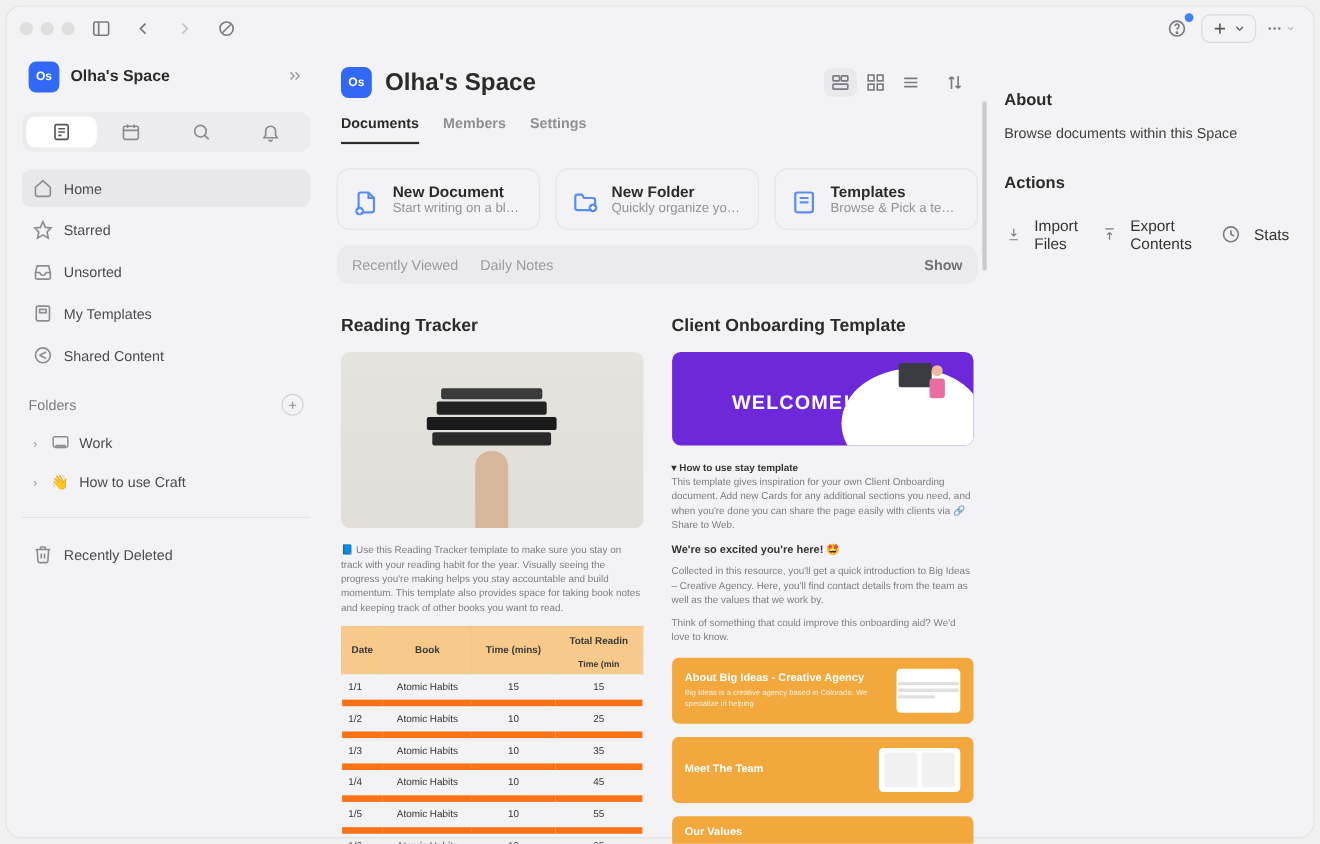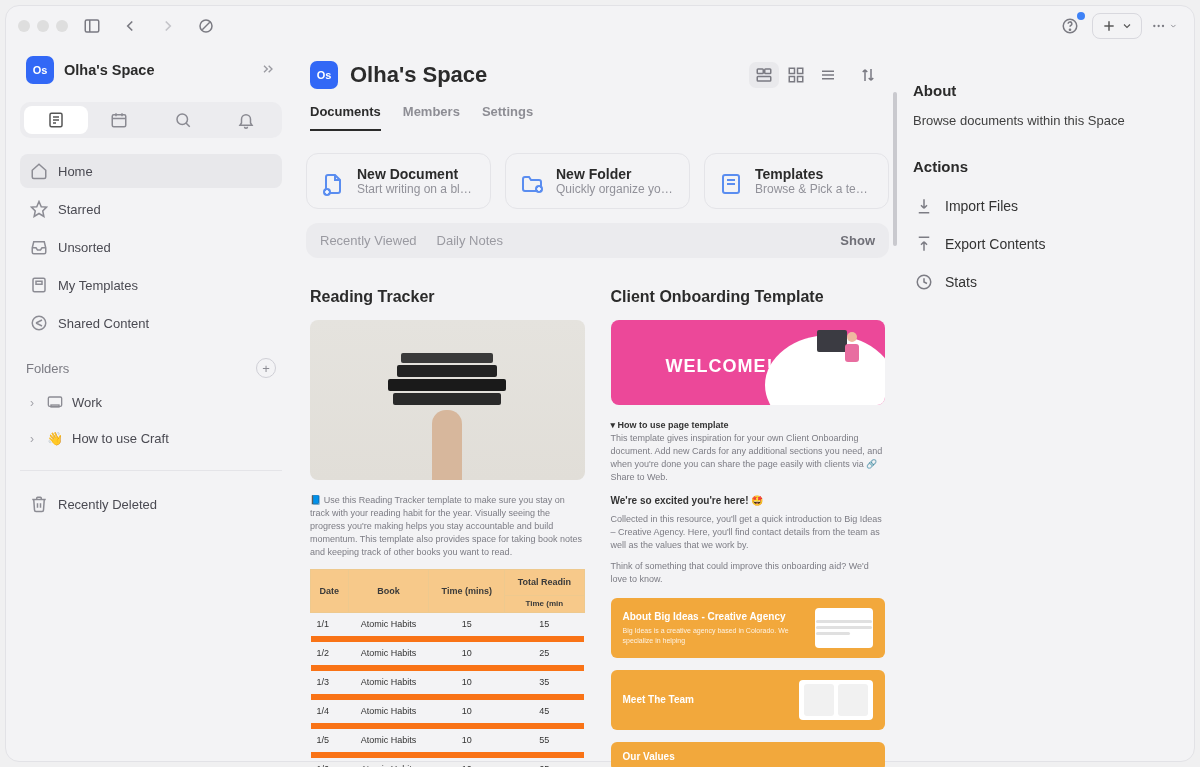--- a/index.html
+++ b/index.html
@@ -80,21 +80,21 @@
   .doc-title{font-weight:700;font-size:16px;margin-bottom:14px;}
   .thumb{border-radius:8px;overflow:hidden;margin-bottom:14px;}
   .thumb1{height:160px;background:linear-gradient(#e5e3de,#e1ded8);display:flex;align-items:center;justify-content:center;position:relative;}
   .thumb1 .hand{position:absolute;bottom:0;left:50%;transform:translateX(-50%);width:30px;height:70px;background:#d7b79c;border-radius:14px 14px 0 0;}
   .thumb1 .books{position:relative;z-index:2;display:flex;flex-direction:column;align-items:center;gap:0;transform:translateY(-22px);}
   .thumb1 .bk{width:110px;height:12px;background:#2a2a2a;border-radius:2px;margin-top:2px;}
   .thumb1 .bk:nth-child(1){width:92px;height:10px;background:#3a3a3a;}
   .thumb1 .bk:nth-child(2){width:100px;background:#222;}
   .thumb1 .bk:nth-child(3){width:118px;background:#1a1a1a;}
   .thumb1 .bk:nth-child(4){width:108px;background:#2a2a2a;}
-  .thumb2{height:85px;background:#ec4899;position:relative;}
+  .thumb2{height:85px;background:#6d28d9;position:relative;}
   .thumb2 .swoop{position:absolute;right:-10px;bottom:-30px;width:130px;height:100px;background:#fff;border-radius:50%;}
   .thumb2 .welcome{position:absolute;left:55px;top:36px;color:#fff;font-weight:800;font-size:18px;letter-spacing:1px;}
   .thumb2 .desk{position:absolute;right:24px;top:10px;width:50px;height:36px;}
   .thumb2 .desk .mon{width:30px;height:22px;background:#3b3b42;border-radius:2px;position:absolute;left:6px;top:0;}
   .thumb2 .desk .person{position:absolute;right:0;top:2px;width:18px;height:32px;}
   .thumb2 .desk .person .head{width:10px;height:10px;border-radius:50%;background:#efb9a0;margin:0 auto;}
   .thumb2 .desk .person .body{width:14px;height:18px;background:#e86da0;border-radius:3px;margin:2px auto 0;}
   .doc-body{font-size:9px;color:#7c7c84;line-height:1.45;}
   .doc-body p{margin-bottom:8px;}
   .doc-body .section{font-size:10px;color:#333;font-weight:700;margin-bottom:4px;}
@@ -113,21 +113,21 @@
   .ob-block .mini{width:74px;height:40px;background:#fff;border-radius:4px;display:flex;align-items:center;justify-content:center;}
   .ob-block .mini .lines{width:56px;display:flex;flex-direction:column;gap:3px;}
   .ob-block .mini .lines span{height:3px;background:#e0e0e0;border-radius:2px;}
   .ob-block .sub2{font-size:7px;font-weight:400;color:#fff;opacity:.85;margin-top:3px;}
   .ob-block.team .mini{display:flex;gap:4px;padding:4px;}
   .ob-block.team .avatar{width:30px;height:32px;background:#f1f1f1;border-radius:3px;}
   
   .rpanel{width:295px;padding:36px 20px 0 14px;}
   .rpanel h4{font-size:15px;font-weight:700;margin-bottom:14px;}
   .rpanel .desc{color:#404040;font-size:13px;margin-bottom:30px;}
-  .actlist{display:flex;flex-direction:column;gap:4px;}
+  .actlist{display:flex;gap:4px;}
   .actitem{display:flex;align-items:center;gap:12px;padding:8px 2px;color:#333;font-size:14px;}
   .actitem svg{width:18px;height:18px;color:#7c7c84;}
   .vscroll{position:absolute;right:2px;top:46px;width:4px;height:154px;background:#c9c9ce;border-radius:3px;}
 </style>
 </head>
 <body>
 
 <div class="win">
 
   <div class="titlebar">
@@ -480,21 +480,21 @@
               <div class="desk">
                   <div class="mon"></div>
                   <div class="person">
                     <div class="head"></div>
                     <div class="body"></div>
                   </div>
                 </div>
             </div>
             <div class="doc-body">
               <div class="howto">
-                <div class="tog">How to use page template</div>
+                <div class="tog">How to use stay template</div>
                 <p>This template gives inspiration for your own Client Onboarding document. Add new Cards for any additional sections you need, and when you're done you can share the page easily with clients via 🔗 Share to Web.</p>
               </div>
               <div class="section">We're so excited you're here! 🤩</div>
               <p>Collected in this resource, you'll get a quick introduction to Big Ideas – Creative Agency. Here, you'll find contact details from the team as well as the values that we work by.</p>
               <p>Think of something that could improve this onboarding aid? We'd love to know.</p>
 
               <div class="ob-block">
                 <div>
                   <div class="t2">About Big Ideas - Creative Agency</div>
                   <div class="sub2">Big Ideas is a creative agency based in Colorado. We specialize in helping</div>

